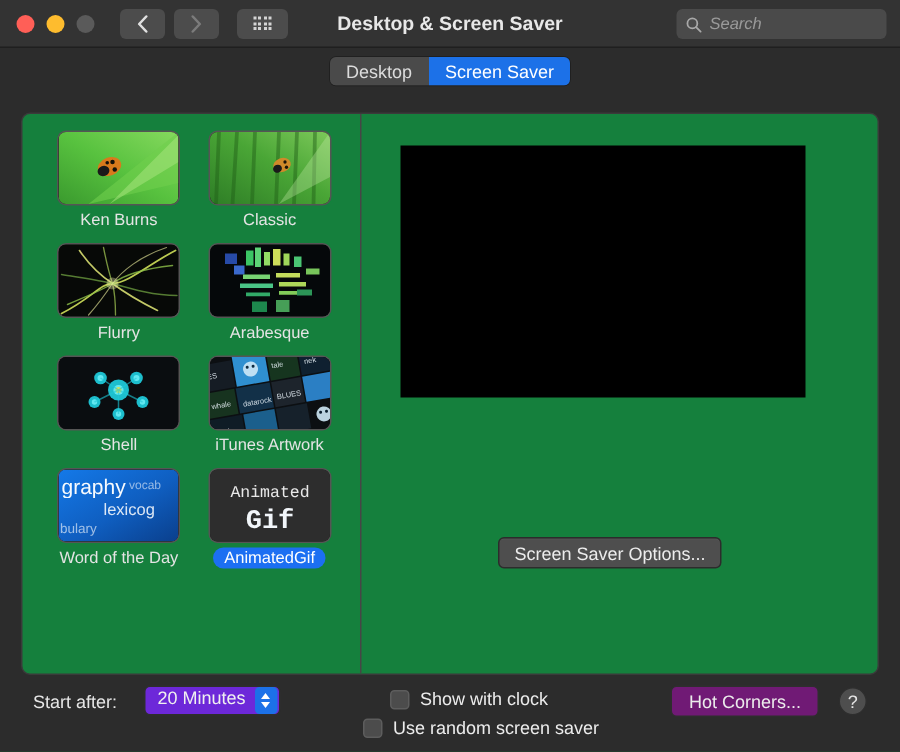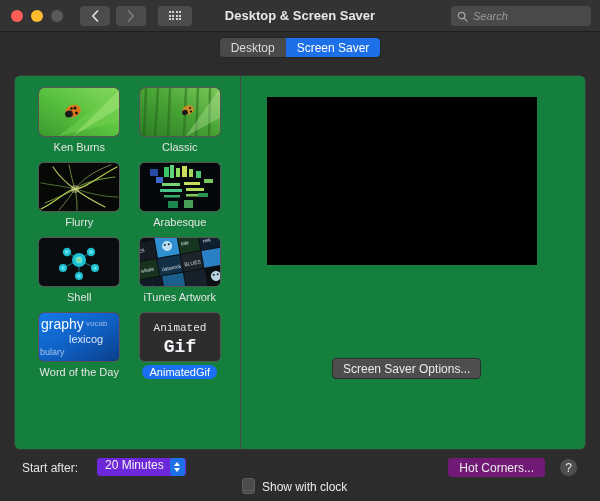--- a/index.html
+++ b/index.html
@@ -210,21 +210,21 @@
     border-left: 3.5px solid transparent;
     border-right: 3.5px solid transparent;
   }
   .stepper i.up   { border-bottom: 4px solid #fff; }
   .stepper i.down { border-top: 4px solid #fff; }
 
   .checkrow {
     position: absolute;
     display: flex; align-items: center; gap: 7px;
   }
-  .checkrow.one { left: 228px; top: 4px; margin-top: 21px; }
+  .checkrow.one { left: 246px; top: 4px; }
   .checkrow.two { left: 228px; top: 23px; }
   .checkbox {
     width: 13px; height: 13px;
     background: #4c4c4c;
     border: 0.5px solid #5d5d5d;
     border-radius: 3px;
   }
   .checkrow span { font-size: 12px; color: #ececec; }
 
   .hotcorners {
@@ -538,19 +538,20 @@
       </span>
     </div>
 
     <div class="checkrow one">
       <span class="checkbox"></span>
       <span>Show with clock</span>
     </div>
 
     <div class="checkrow two">
       <span class="checkbox"></span>
+      <span>Use random screen saver</span>
     </div>
 
     <div class="hotcorners">Hot Corners...</div>
     <div class="helpbtn">?</div>
   </div>
 
 </div>
 
 </body></html>

